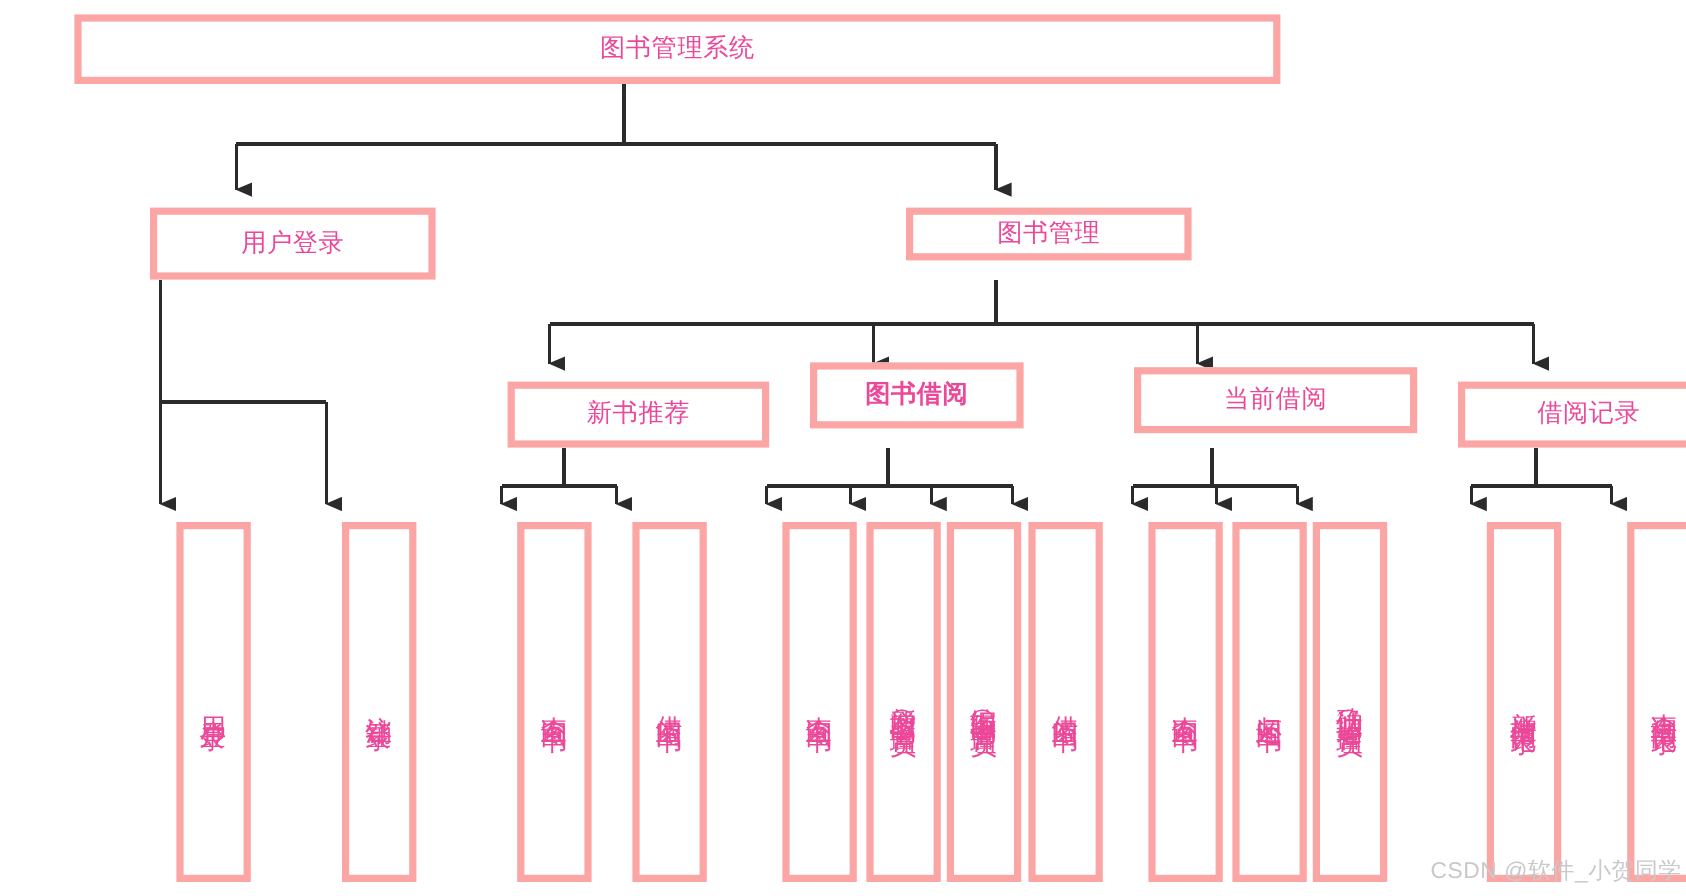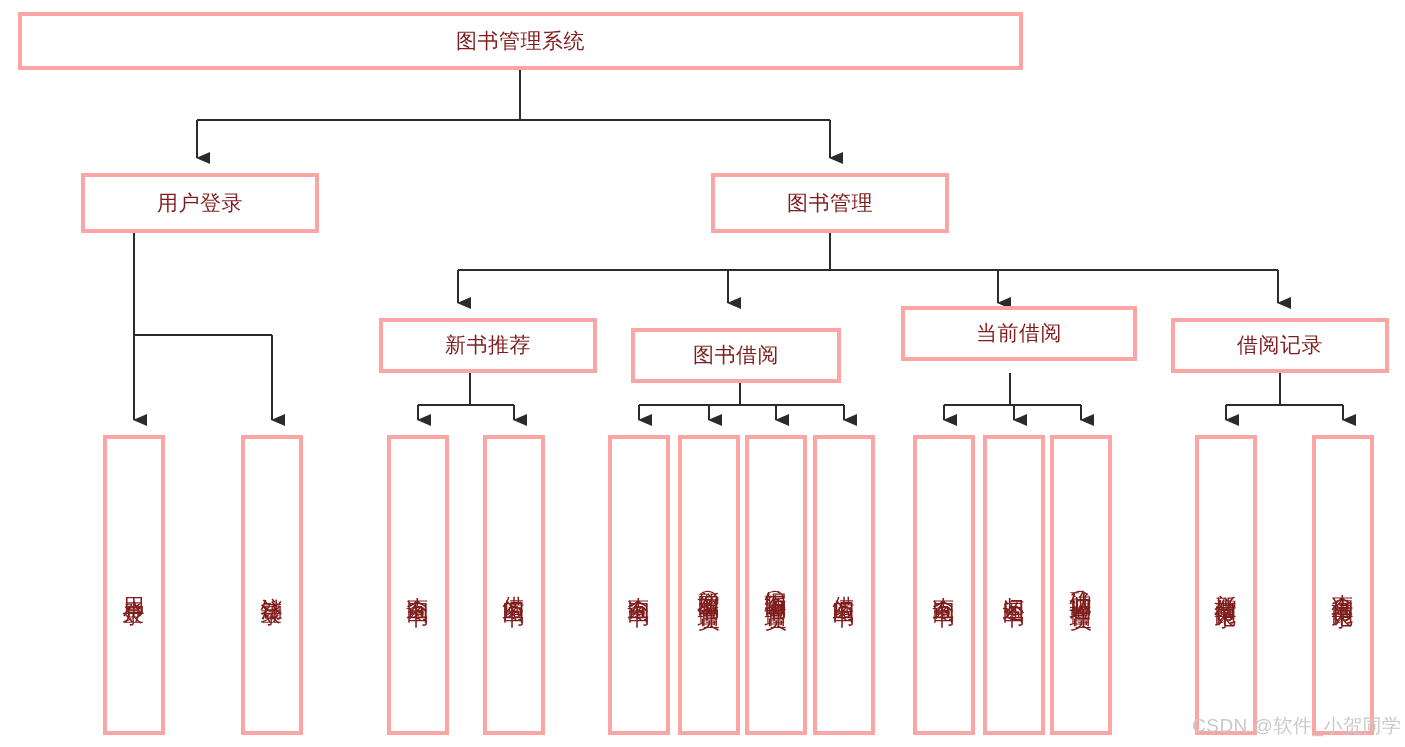--- a/index.html
+++ b/index.html
@@ -20,25 +20,26 @@
     left: 0;
     top: 0;
     width: 1405px;
     height: 747px;
     pointer-events: none;
   }
   .node {
     position: absolute;
     box-sizing: border-box;
     background: #ffffff;
-    border: 4px solid #fca5a5;
+    border: 6px solid #fca5a5;
     display: flex;
     align-items: center;
     justify-content: center;
-    color: #7f1d1d;
+    color: #ec4899;
+    margin-left: 44px;
   }
   .node-label {
     display: block;
     text-align: center;
     line-height: 1.18;
     letter-spacing: 0.5px;
   }
   .node.horizontal .node-label {
     font-size: 21px;
   }
@@ -120,28 +121,28 @@
     </g>
   </svg>
 
   <div class="node horizontal" id="node-root" style="left:18px; top:12px; width:1005px; height:58px;">
     <span class="node-label">图书管理系统</span>
   </div>
 
   <div class="node horizontal" id="node-user-login" style="left:81px; top:173px; width:238px; height:60px;">
     <span class="node-label">用户登录</span>
   </div>
-  <div class="node horizontal" id="node-book-manage" style="left:711px; top:173px; width:238px; height:60px;justify-content:center;">
+  <div class="node horizontal" id="node-book-manage" style="left:711px; top:173px; width:238px; height:44px;justify-content:center;">
     <span class="node-label">图书管理</span>
   </div>
 
   <div class="node horizontal" id="node-new-book-rec" style="left:379px; top:318px; width:218px; height:55px;">
     <span class="node-label">新书推荐</span>
   </div>
-  <div class="node horizontal" id="node-book-borrow" style="left:631px; top:328px; width:210px; height:55px;">
+  <div class="node horizontal" id="node-book-borrow" style="left:631px; top:302px; width:178px; height:55px;font-weight:bold;">
     <span class="node-label">图书借阅</span>
   </div>
   <div class="node horizontal" id="node-current-borrow" style="left:901px; top:306px; width:236px; height:55px;">
     <span class="node-label">当前借阅</span>
   </div>
   <div class="node horizontal" id="node-borrow-record" style="left:1171px; top:318px; width:218px; height:55px;align-items:center;">
     <span class="node-label">借阅记录</span>
   </div>
 
   <div class="node vertical" style="left:103px; top:435px; width:62px; height:300px;">

